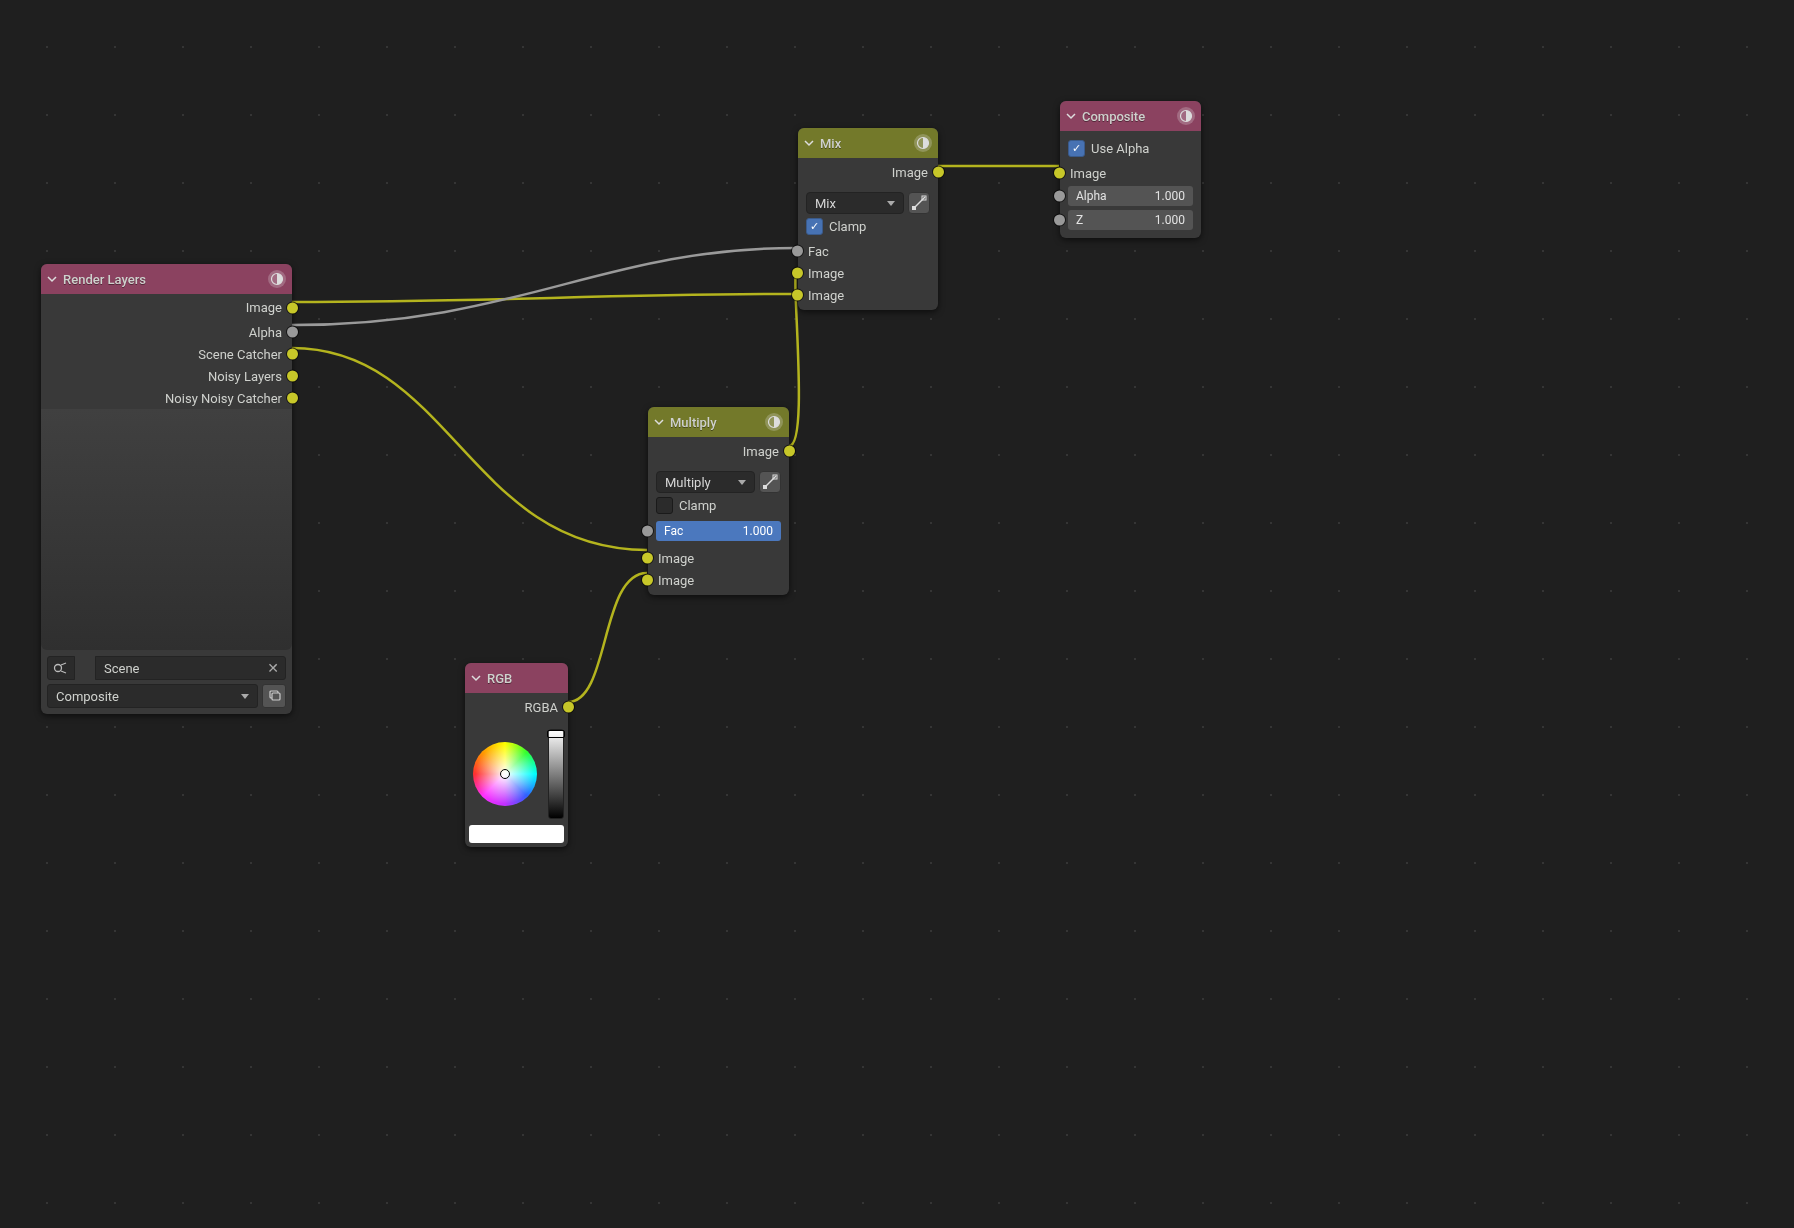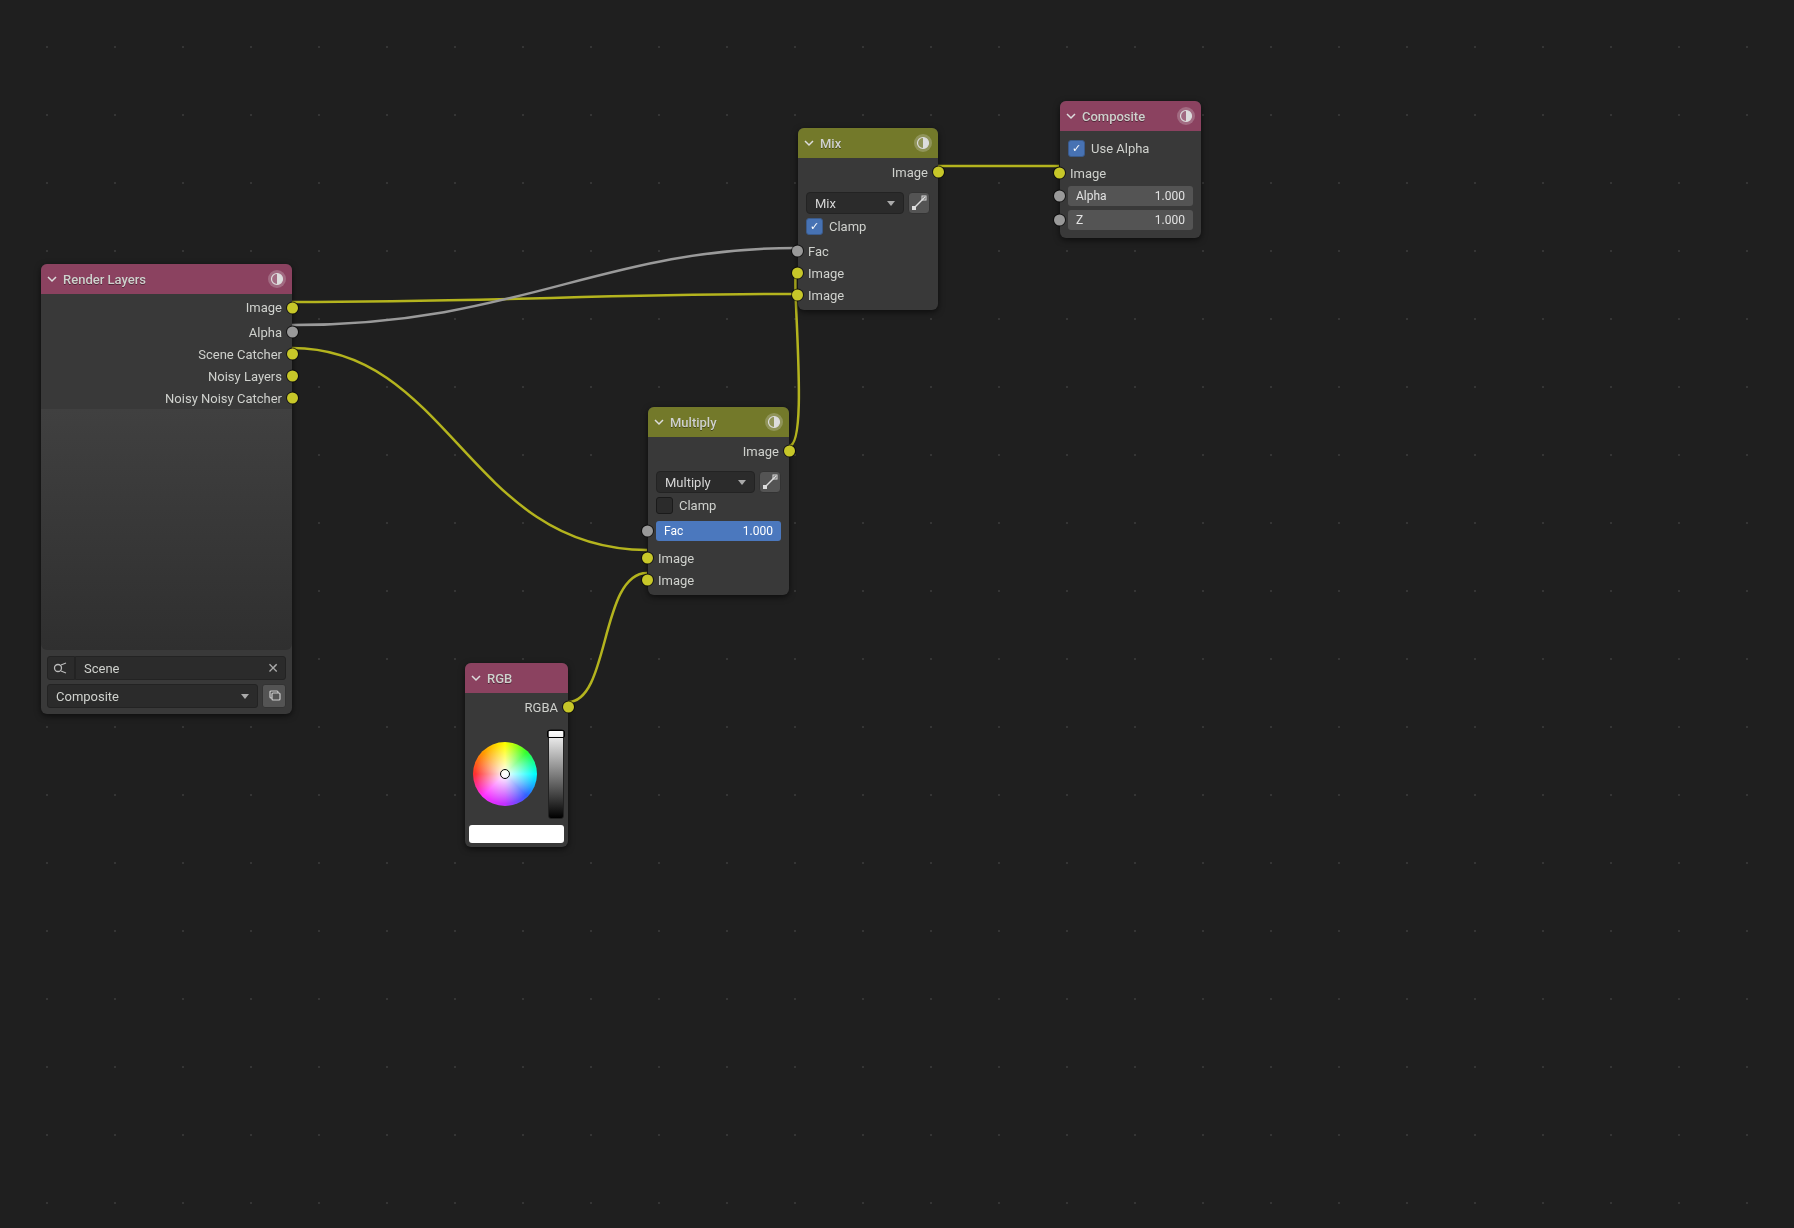--- a/index.html
+++ b/index.html
@@ -90,21 +90,21 @@
     display:flex;align-items:center;justify-content:space-between;
     padding:0 8px;font-size:12px;color:#e2e2e2;position:relative;
     margin:2px 0;
   }
   .slider.blue{background:#4b78be;color:#fff;}
   .gradbody{
     background:linear-gradient(180deg,#404040,#2f2f2f);
     flex:1;border-radius:0 0 6px 6px;
   }
   .bottom-fields{padding:6px;}
-  .scene-row{display:flex;gap:0;margin-bottom:4px;}
+  .scene-row{display:flex;gap:20px;margin-bottom:4px;}
   .scene-icon{
     width:26px;height:22px;background:#2b2b2b;border-radius:3px 0 0 3px;
     border:1px solid #232323;display:flex;align-items:center;justify-content:center;
   }
   .scene-field{
     flex:1;background:#2b2b2b;border:1px solid #232323;border-radius:0 3px 3px 0;
     height:22px;display:flex;align-items:center;padding:0 22px 0 8px;position:relative;
   }
   .scene-x{
     position:absolute;right:4px;width:16px;height:16px;

